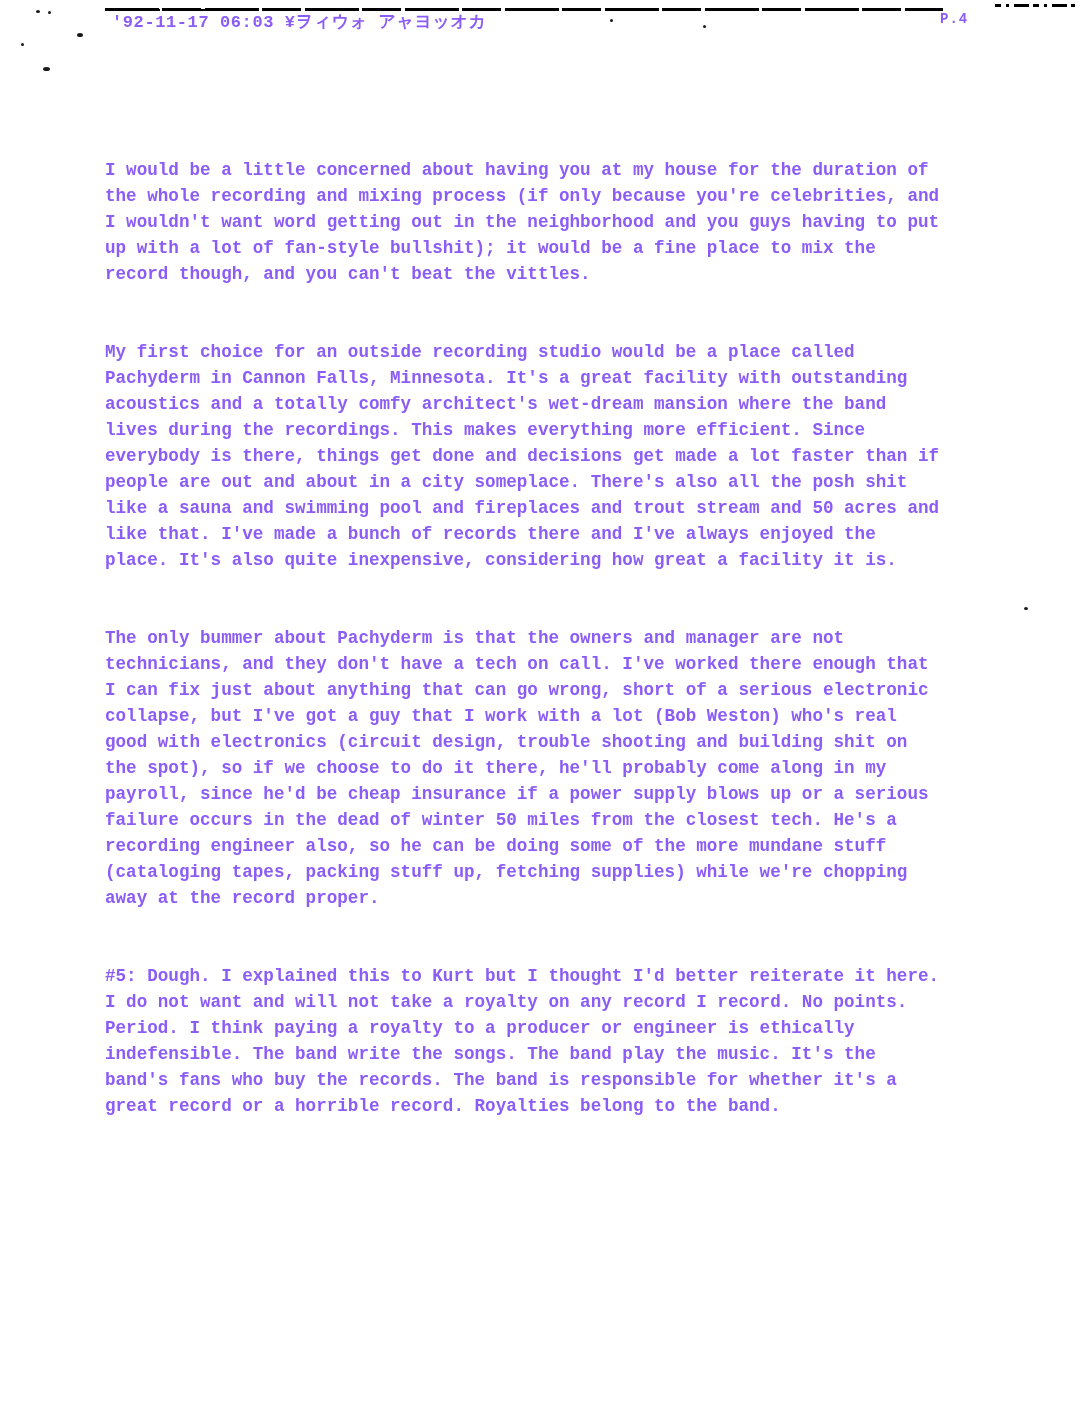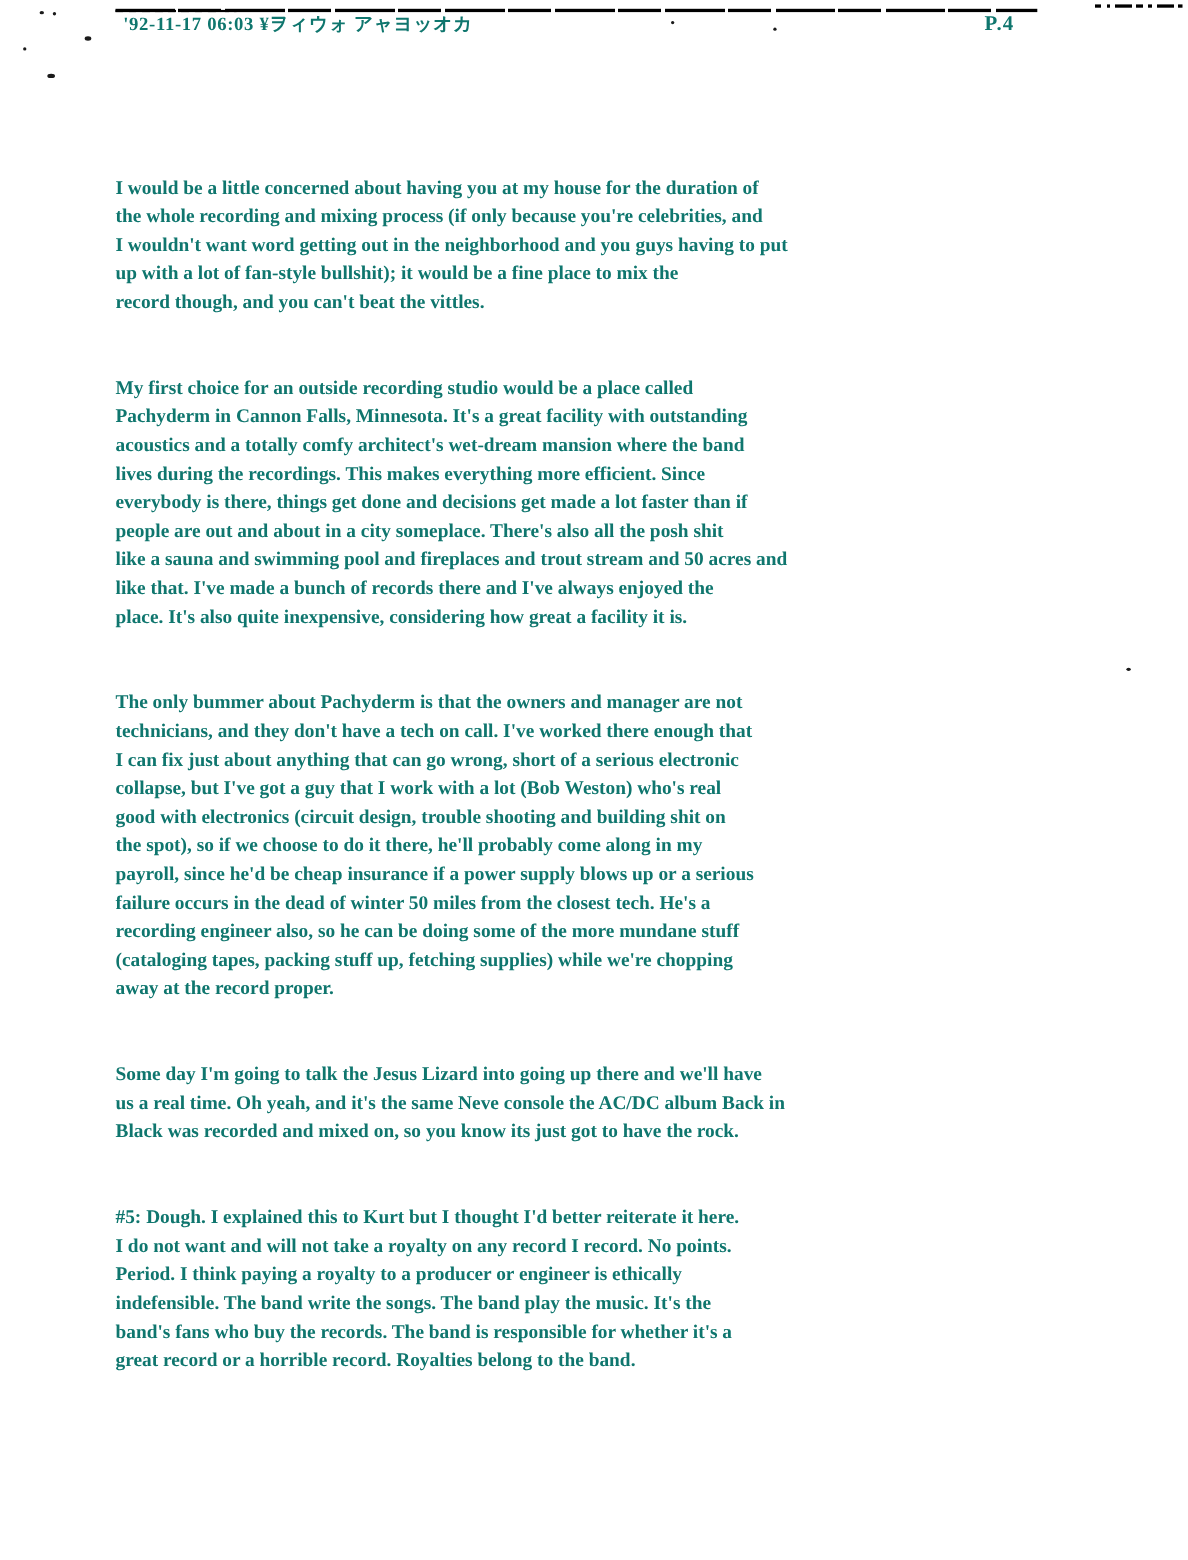--- a/index.html
+++ b/index.html
@@ -5,22 +5,22 @@
   html, body {
     margin: 0;
     padding: 0;
     background: #ffffff;
   }
   .page {
     position: relative;
     width: 1080px;
     height: 1418px;
     background: #ffffff;
-    font-family: Liberation Serif, serif;
-    color: #0f766e;
+    font-family: Liberation Mono, monospace;
+    color: #8b5cf6;
     overflow: hidden;
   }
   
   .scan-line-main {
     position: absolute;
     left: 105px;
     top: 8px;
     width: 838px;
     height: 3px;
     background: repeating-linear-gradient(90deg,
@@ -57,23 +57,23 @@
     position: absolute;
     left: 112px;
     top: 10px;
     font-size: 17px;
     font-weight: 700;
     letter-spacing: 0.6px;
     white-space: nowrap;
   }
   .fax-page-number {
     position: absolute;
-    left: 895px;
+    left: 940px;
     top: 11px;
-    font-size: 19px;
+    font-size: 14px;
     font-weight: 700;
     letter-spacing: 1px;
   }
   .speck {
     position: absolute;
     background: #1a1a1a;
     border-radius: 50%;
   }
   .letter {
     position: absolute;
@@ -134,23 +134,20 @@
 technicians, and they don't have a tech on call. I've worked there enough that
 I can fix just about anything that can go wrong, short of a serious electronic
 collapse, but I've got a guy that I work with a lot (Bob Weston) who's real
 good with electronics (circuit design, trouble shooting and building shit on
 the spot), so if we choose to do it there, he'll probably come along in my
 payroll, since he'd be cheap insurance if a power supply blows up or a serious
 failure occurs in the dead of winter 50 miles from the closest tech. He's a
 recording engineer also, so he can be doing some of the more mundane stuff
 (cataloging tapes, packing stuff up, fetching supplies) while we're chopping
 away at the record proper.</p>
-    <p>Some day I'm going to talk the Jesus Lizard into going up there and we'll have
-us a real time. Oh yeah, and it's the same Neve console the AC/DC album Back in
-Black was recorded and mixed on, so you know its just got to have the rock.</p>
     <p>#5: Dough. I explained this to Kurt but I thought I'd better reiterate it here.
 I do not want and will not take a royalty on any record I record. No points.
 Period. I think paying a royalty to a producer or engineer is ethically
 indefensible. The band write the songs. The band play the music. It's the
 band's fans who buy the records. The band is responsible for whether it's a
 great record or a horrible record. Royalties belong to the band.</p>
     
   </div>
 
 </div>

